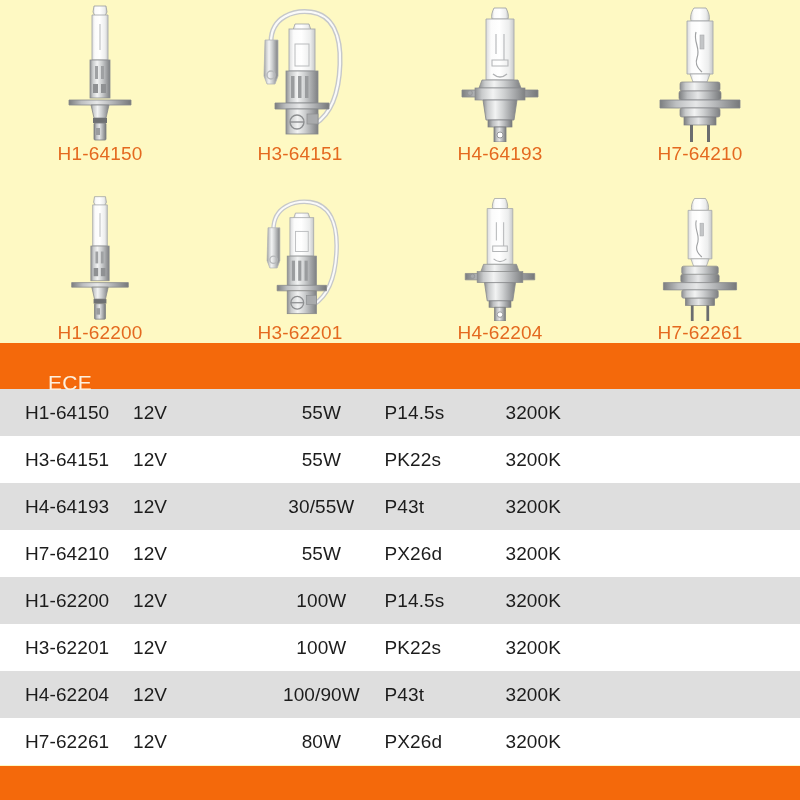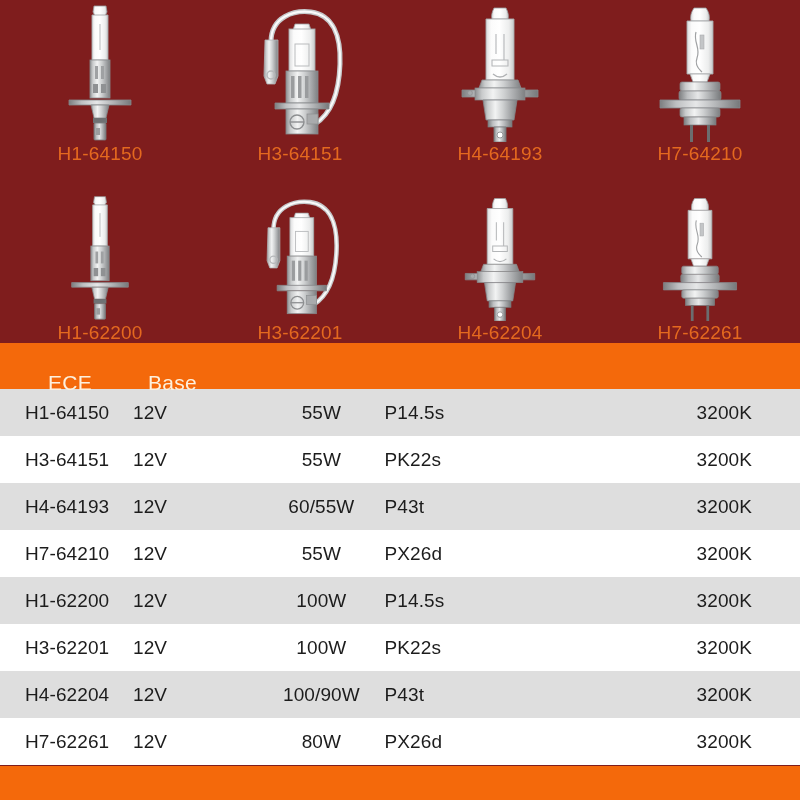--- a/index.html
+++ b/index.html
@@ -11,21 +11,21 @@
     width: 800px;
     height: 800px;
     font-family: "Liberation Sans", sans-serif;
     overflow: hidden;
     position: relative;
   }
   .page {
     width: 800px;
     height: 800px;
     position: relative;
-    background: #7f1d1d;
+    background: #fef9c3;
   }
 
   
   .gallery {
     position: absolute;
     left: 0;
     top: 0;
     width: 800px;
   }
   .bulb-row {
@@ -80,21 +80,21 @@
     display: flex;
     align-items: center;
     background: #ffffff;
   }
   .trow.alt { background: #dedede; }
 
   .c-ece   { width: 140px; padding-left: 25px; box-sizing: border-box; text-align: left; }
   .c-volt  { width: 140px; text-align: left; }
   .c-watt  { width: 125px; text-align: center; }
   .c-base  { width: 130px; text-align: left; }
-  .c-temp  { width: 265px; text-align: right; }
+  .c-temp  { width: 265px; text-align: left; }
 
   .thead .cell {
     color: #fdf0dd;
     font-size: 21px;
     letter-spacing: 0.3px;
     margin-top: 34px;
   }
   .thead .c-ece  { padding-left: 48px; }
   .thead .c-volt { padding-left: 10px; }
   .thead .c-base { padding-left: 8px; }
@@ -356,21 +356,20 @@
         </div>
         <div class="bulb-caption">H7-62261</div>
       </div>
     </div>
   </div>
 
   <div class="spec-table">
 
     <div class="thead">
       <div class="cell c-ece">ECE</div>
-      <div class="cell c-base">Base</div>
     </div>
 
     <div class="trow alt">
       <div class="cell c-ece">H1-64150</div>
       <div class="cell c-volt">12V</div>
       <div class="cell c-watt">55W</div>
       <div class="cell c-base">P14.5s</div>
       <div class="cell c-temp">3200K</div>
     </div>
 
@@ -378,21 +377,21 @@
       <div class="cell c-ece">H3-64151</div>
       <div class="cell c-volt">12V</div>
       <div class="cell c-watt">55W</div>
       <div class="cell c-base">PK22s</div>
       <div class="cell c-temp">3200K</div>
     </div>
 
     <div class="trow alt">
       <div class="cell c-ece">H4-64193</div>
       <div class="cell c-volt">12V</div>
-      <div class="cell c-watt">60/55W</div>
+      <div class="cell c-watt">30/55W</div>
       <div class="cell c-base">P43t</div>
       <div class="cell c-temp">3200K</div>
     </div>
 
     <div class="trow">
       <div class="cell c-ece">H7-64210</div>
       <div class="cell c-volt">12V</div>
       <div class="cell c-watt">55W</div>
       <div class="cell c-base">PX26d</div>
       <div class="cell c-temp">3200K</div>

